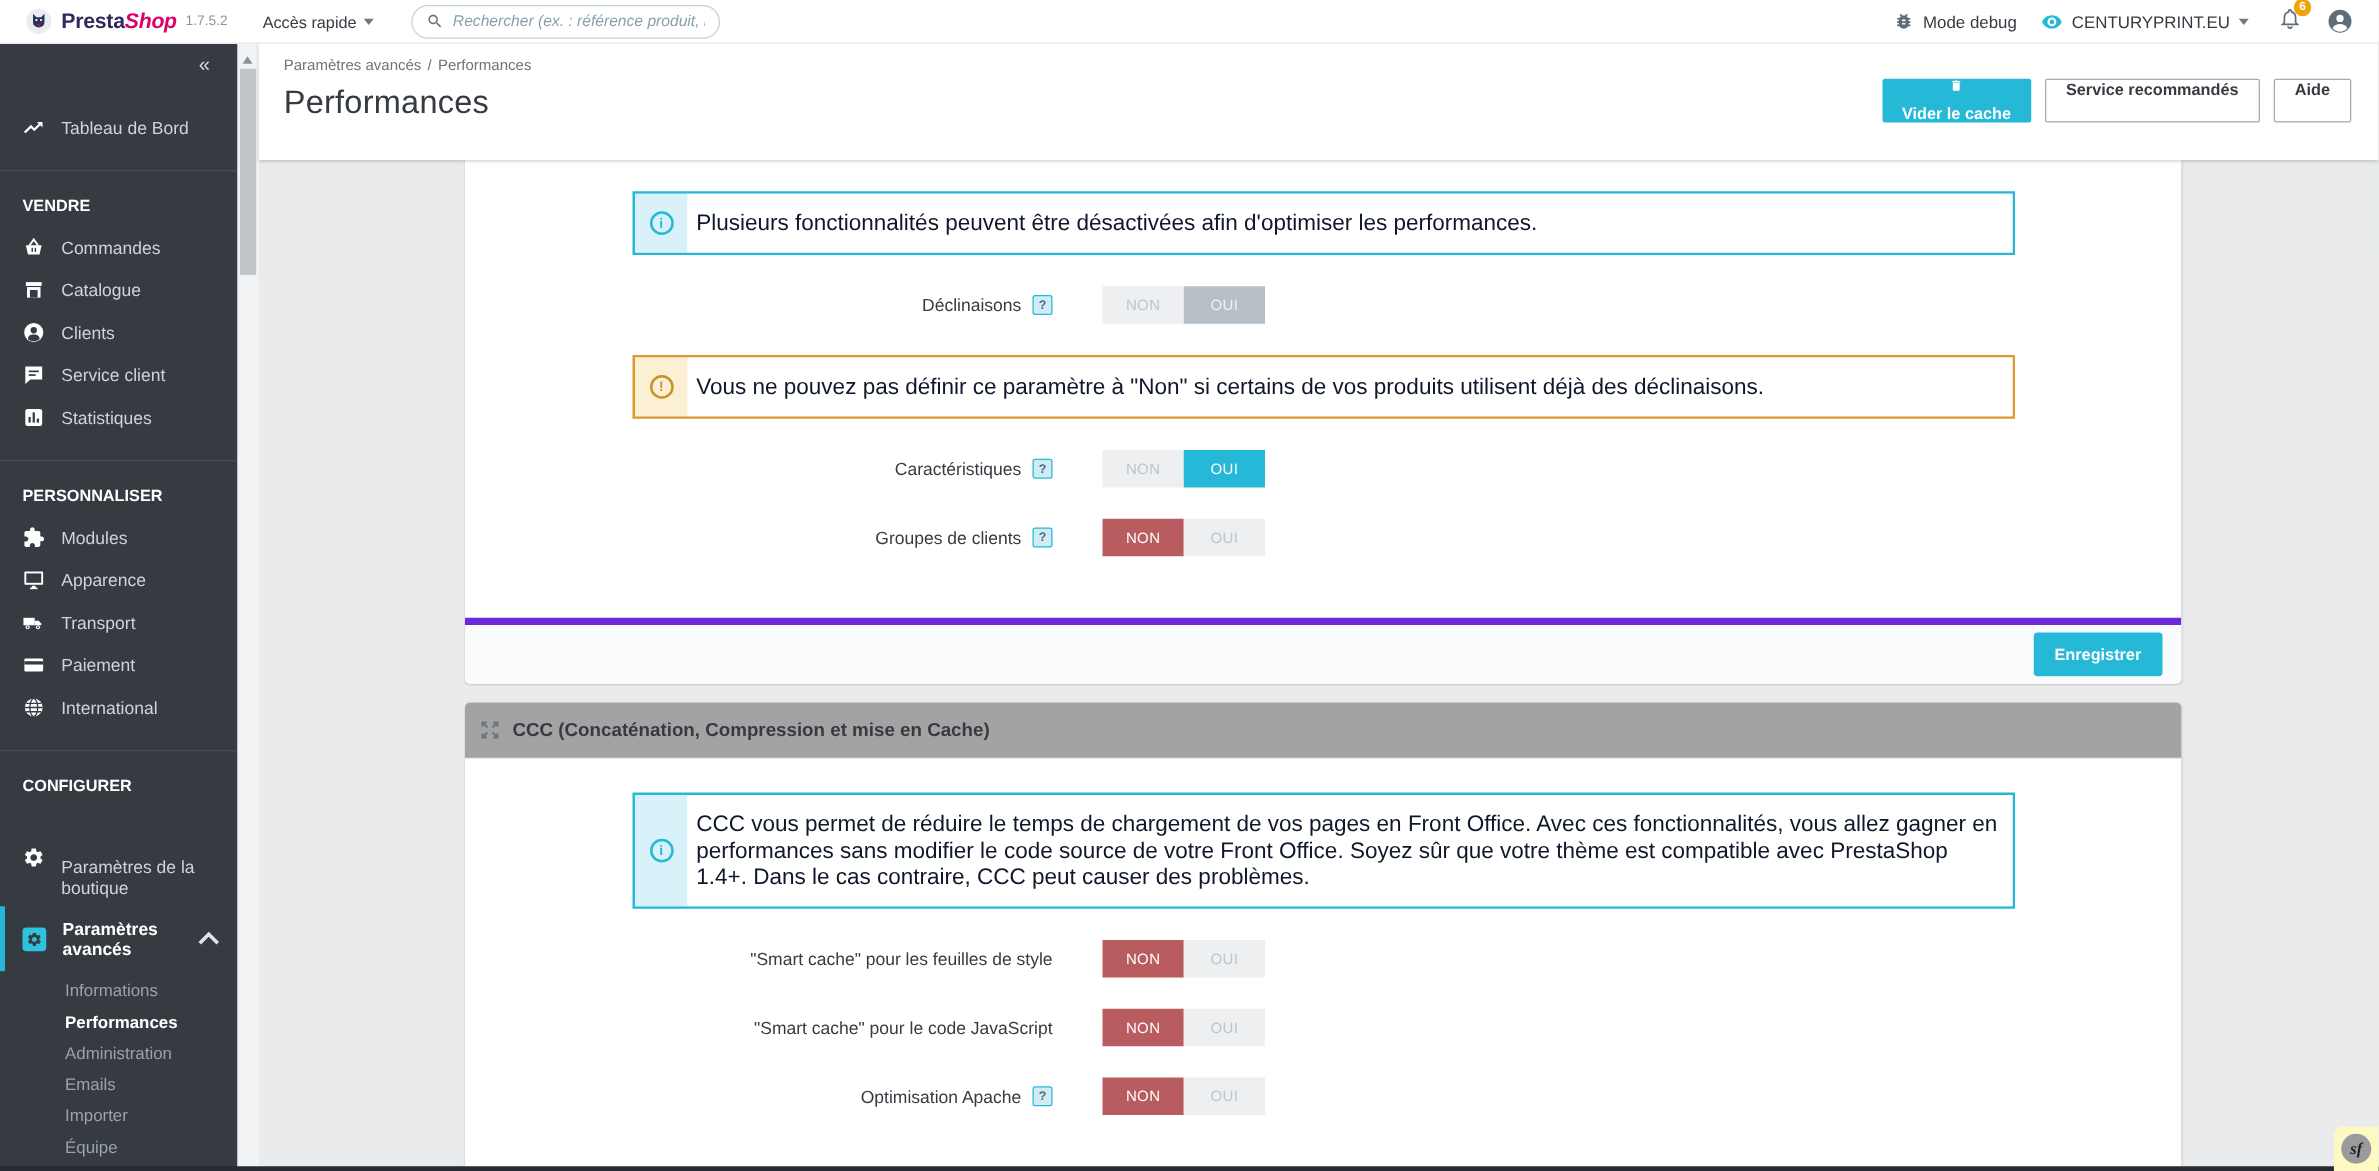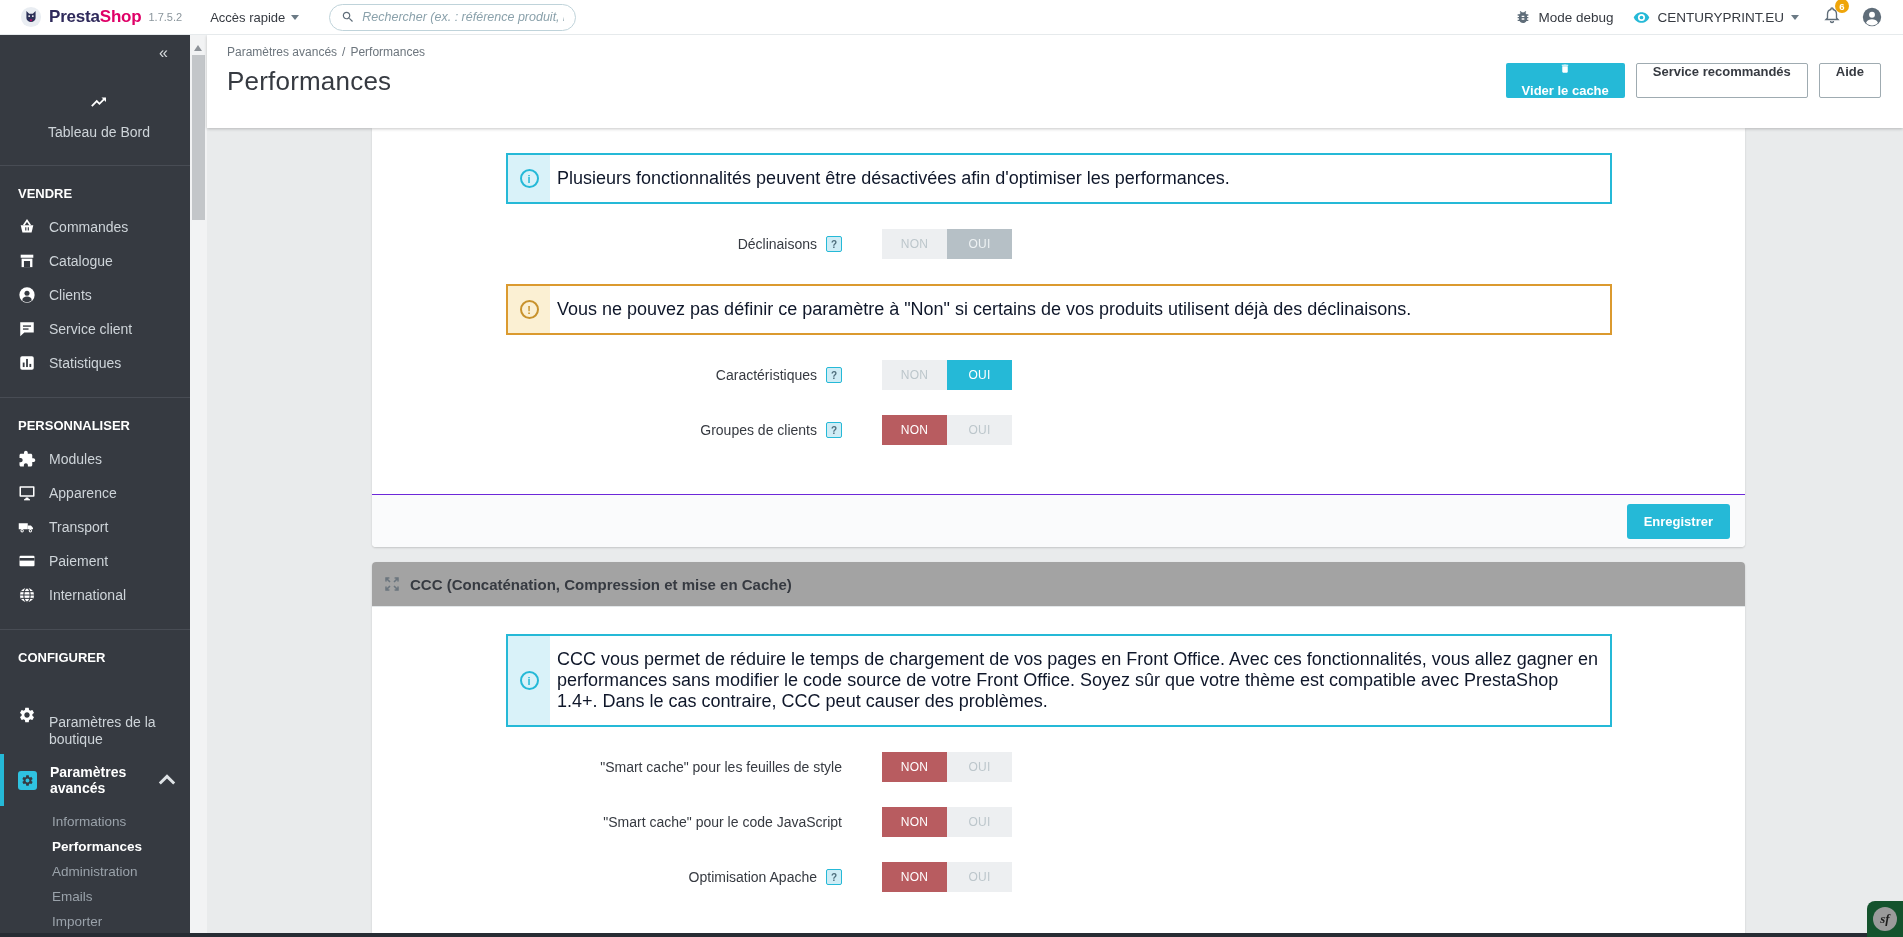--- a/index.html
+++ b/index.html
@@ -4,21 +4,21 @@
 <style>
   * { margin:0; padding:0; box-sizing:border-box; }
   html,body { width:1903px; height:937px; overflow:hidden; }
   body { font-family:"Liberation Sans","DejaVu Sans",sans-serif; background:#e9ebec; color:#363a41; }
   [data-interactable="true"] { cursor:pointer; }
 
   
   .topbar { height:35px; background:#fff; display:flex; align-items:center; padding:0 20px; border-bottom:1px solid #e6eaec; position:relative; z-index:30; }
   .brand { display:flex; align-items:center; gap:7px; }
   .brand-name { font-size:17px; font-weight:700; letter-spacing:-.2px; }
-  .brand-presta { color:#2f2a5b; } .brand-shop { color:#df0067; }
+  .brand-presta { color:#2f2a5b; } .brand-shop { color:#df0067;font-style:italic; }
   .version { font-size:11px; color:#8a959c; margin-left:7px; }
   .quick-access { display:flex; align-items:center; gap:6px; font-size:13px; color:#363a41; margin-left:28px; }
   .caret-down { width:0; height:0; border:4px solid transparent; border-top:5px solid #6b7a85; margin-top:4px; }
   .search { margin-left:30px; width:247px; height:27px; border:1px solid #bfd3da; border-radius:14px; display:flex; align-items:center; padding:0 11px; gap:7px; background:#fff; }
   .search input { border:none; outline:none; flex:1; min-width:0; font-size:12.5px; font-family:inherit; color:#363a41; background:transparent; }
   .search input::placeholder { font-style:italic; color:#8aa1ab; }
   .topbar-right { margin-left:auto; display:flex; align-items:center; gap:20px; }
   .tb-item { display:flex; align-items:center; gap:7px; font-size:13.5px; color:#363a41; }
   .bell-wrap { position:relative; margin-left:4px; }
   .badge { position:absolute; top:-7px; right:-8px; width:14px; height:14px; border-radius:50%; background:#efa50a; color:#fff; font-size:9.5px; font-weight:700; display:flex; align-items:center; justify-content:center; }
@@ -28,21 +28,21 @@
   .sidebar { width:190px; background:#363a41; flex-shrink:0; color:#ced4d9; overflow:hidden; }
   .sb-scrollbar { width:17px; background:#f2f3f4; flex-shrink:0; position:relative; }
   .sb-arrow-up { position:absolute; top:6px; left:4px; width:0; height:0; border:4.5px solid transparent; border-bottom:6px solid #8d9298; }
   .sb-thumb { position:absolute; top:20px; left:2px; width:13px; height:165px; background:#c3c6c9; }
   .main { flex:1; min-width:0; display:flex; flex-direction:column; background:#e9ebec; }
 
   
   .collapse-btn { text-align:right; padding:10px 22px 0 0; font-size:16px; color:#d6dadd; height:26px; line-height:16px; }
   .menu-item { display:flex; align-items:center; gap:13px; padding:8px 10px 8px 18px; font-size:14px; color:#ced4d9; position:relative; }
   .menu-item svg { width:18px; height:18px; flex-shrink:0; }
-  .dashboard-item { margin-top:24px;flex-direction:column; }
+  .dashboard-item { margin-top:24px; }
   .sb-divider { border:none; border-top:1px solid #484c54; margin:17px 0 5px 0; }
   .section-title { font-size:13px; font-weight:700; color:#fff; padding:15px 0 9px 18px; }
   .menu-item.active-parent { color:#fff; font-weight:700; }
   .menu-item.active-parent::before { content:''; position:absolute; left:0; top:-2px; bottom:-2px; width:4px; background:#25b9d7; }
   .settings-app-icon { width:19px; height:19px; background:#2fc2e0; border-radius:3px; display:flex; align-items:center; justify-content:center; flex-shrink:0; }
   .settings-app-icon svg { width:13px; height:13px; }
   .chev-up { margin-left:auto; margin-right:4px; }
   .two-line { line-height:17px; width:112px;margin-top:32px; }
   .submenu { padding-top:5px; }
   .submenu-item { padding:5px 0 5px 52px; font-size:13.5px; color:#9aa2aa; }
@@ -58,21 +58,21 @@
   .btn-primary { background:#25b9d7; color:#fff; border:none; }
   .btn-outline { background:#fff; border:1px solid #9fabb1; color:#363a41; }
 
   
   .content { flex:1; overflow:hidden; }
   .panel { width:1373px; margin-left:165px; background:#fff; box-shadow:0 1px 2px rgba(0,0,0,.16); border-radius:0 0 4px 4px; }
   .panel.ccc { margin-top:15px; border-radius:4px 4px 0 0; }
   .panel-body { padding:25px 0 49px 0; }
   .panel.ccc .panel-body { padding:27px 0 52px 0; }
   .panel-header { height:45px; display:flex; align-items:center; gap:10px; padding-left:12px; background:#a3a3a3; border-bottom:1px solid #e3e7e9; border-radius:4px 4px 0 0; font-size:15px; font-weight:700; color:#363a41; }
-  .panel-footer { background:#fafbfc; border-top:1px solid #6d28d9; height:53px; display:flex; align-items:center; justify-content:flex-end; padding-right:15px; border-radius:0 0 4px 4px; }
+  .panel-footer { background:#fafbfc; border-top:6px solid #6d28d9; height:53px; display:flex; align-items:center; justify-content:flex-end; padding-right:15px; border-radius:0 0 4px 4px; }
   .btn-save { background:#25b9d7; color:#fff; font-weight:700; font-size:13px; border:none; border-radius:3px; padding:10px 17px; font-family:inherit; }
 
   .alert { display:flex; border:2px solid; width:1106px; margin:0 0 25px 134px; }
   .alert-icon-cell { width:42px; display:flex; align-items:center; justify-content:center; flex-shrink:0; }
   .alert-body { flex:1; background:#fff; display:flex; align-items:center; padding:13px 7px; font-size:18px; line-height:21px; color:#0f172a; }
   .alert.info { border-color:#25b9d7; } .alert.info .alert-icon-cell { background:#d9f2f9; }
   .alert.warn { border-color:#db9a2f; } .alert.warn .alert-icon-cell { background:#fbf0d3; }
   .circle-icon { width:19px; height:19px; border:2px solid; border-radius:50%; display:flex; align-items:center; justify-content:center; font-size:11px; font-weight:700; }
   .circle-icon.info-i { color:#25b9d7; border-color:#25b9d7; }
   .circle-icon.warn-i { color:#c8922c; border-color:#c8922c; }
@@ -83,21 +83,21 @@
   .help-box { width:16px; height:16px; background:#cfecf5; border:1px solid #25b9d7; border-radius:2px; color:#4f6e7c; font-size:10px; font-weight:700; display:inline-flex; align-items:center; justify-content:center; flex-shrink:0; }
   .switch { display:inline-flex; height:30px; margin-left:40px; }
   .seg { width:65px; display:flex; align-items:center; justify-content:center; font-size:12px; font-weight:400; letter-spacing:.3px; }
   .seg.idle { background:#edeff1; color:#bcc6cb; }
   .seg.on-teal { background:#25b9d7; color:#fff; }
   .seg.on-red { background:#b85c60; color:#fff; }
   .seg.on-disabled { background:#b6c0c6; color:#eef2f3; }
 
   
   .bottom-bar { position:fixed; left:0; right:0; bottom:0; height:4px; background:#272c33; z-index:40; }
-  .sf-badge { position:fixed; right:0; bottom:0; width:36px; height:36px; background:#14532d; border-radius:8px 0 0 0; display:flex; align-items:center; justify-content:center; z-index:41; }
+  .sf-badge { position:fixed; right:0; bottom:0; width:36px; height:36px; background:#fef9c3; border-radius:8px 0 0 0; display:flex; align-items:center; justify-content:center; z-index:41; }
   .sf-circle { width:24px; height:24px; border-radius:50%; background:#9b9b9b; color:#1e1e1e; font-family:"Liberation Serif","DejaVu Serif",serif; font-style:italic; font-weight:700; font-size:13px; display:flex; align-items:center; justify-content:center; }
 </style>
 </head>
 <body>
 
 <div class="topbar" data-interactable="false">
   <div class="brand" data-interactable="true">
     <svg data-interactable="false" width="22" height="22" viewBox="0 0 24 24">
         <circle cx="12" cy="12" r="11" fill="#e9edf2"></circle>
         <path d="M7 5.5 l3 3 h4 l3-3 v7.5 a5 4.4 0 0 1 -10 0z" fill="#2c3158"></path>

